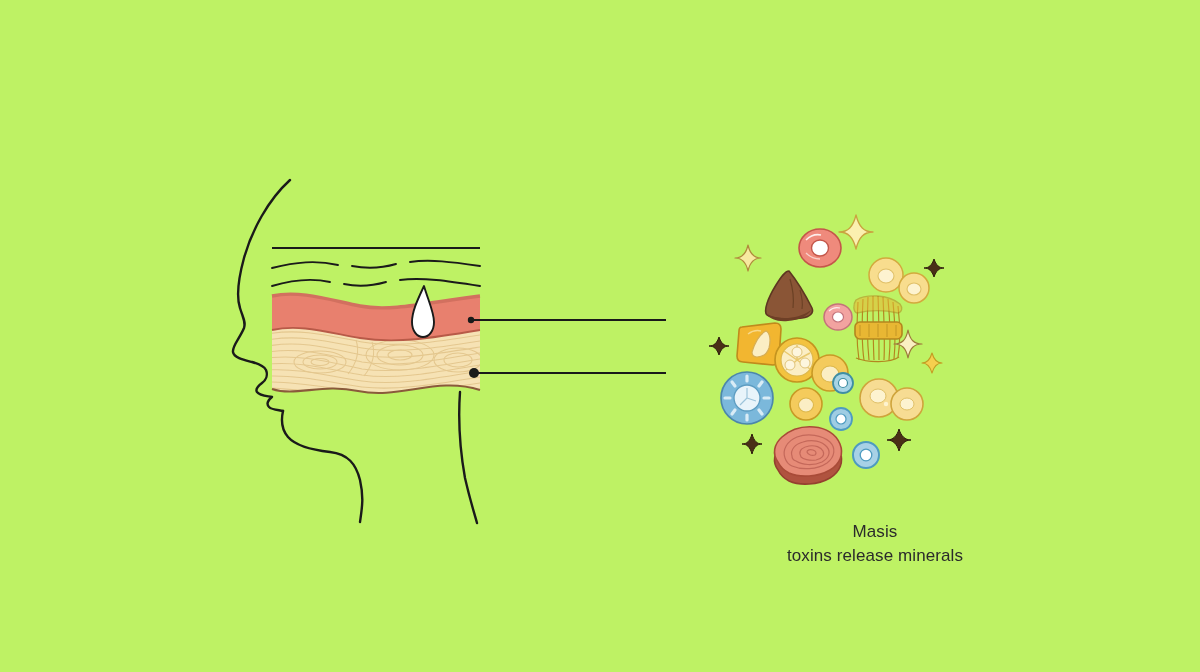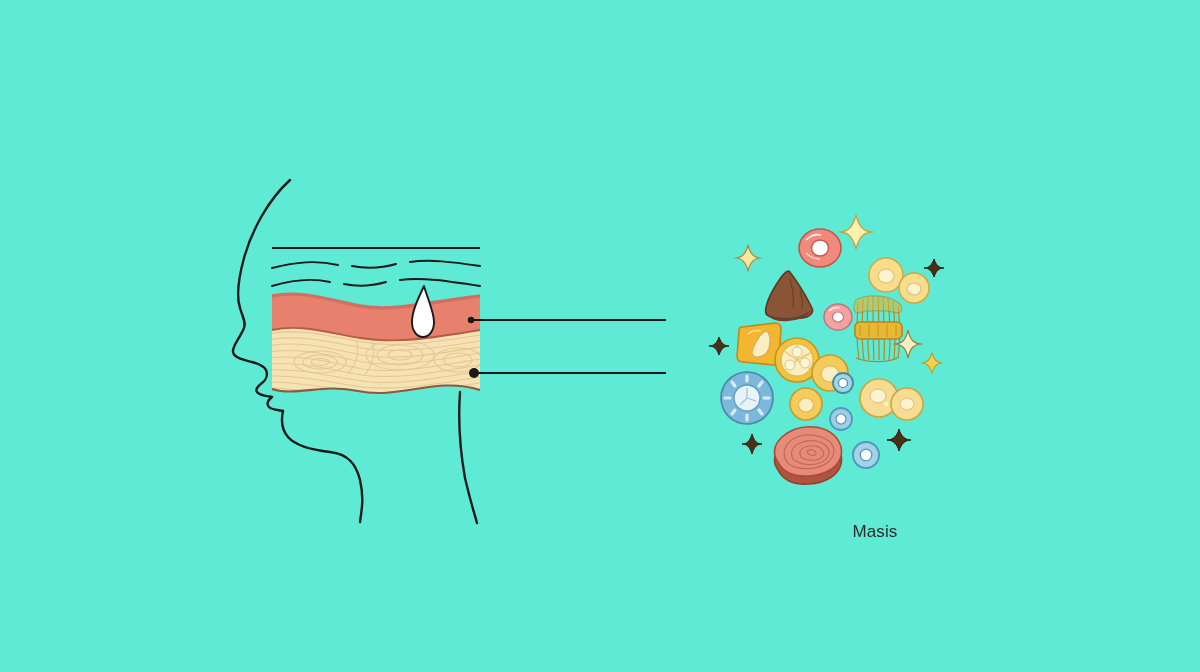--- a/index.html
+++ b/index.html
@@ -11,21 +11,21 @@
   body {
     width: 1200px;
     height: 672px;
     overflow: hidden;
     font-family: "Liberation Sans", sans-serif;
   }
   #canvas {
     position: relative;
     width: 1200px;
     height: 672px;
-    background: #5eead4;
+    background: #bef264;
   }
   #scene {
     position: absolute;
     left: 0;
     top: 0;
     width: 1200px;
     height: 672px;
   }
   .caption-block {
     position: absolute;
@@ -342,15 +342,16 @@
           <path d="M 792,456 C 790,450 795,444 803,442 C 812,439 822,441 827,447 C 831,452 829,458 822,462 C 813,466 802,465 796,461 C 793,460 792,458 792,456 Z"></path>
           <path d="M 800,454 C 799,450 803,447 809,446 C 815,445 821,447 823,451 C 825,455 822,459 816,460 C 809,461 803,459 801,457 Z"></path>
           <path d="M 807,452 C 807,450 810,449 813,450 C 816,451 817,453 815,455 C 812,456 808,455 807,452 Z"></path>
         </g>
       </g>
     </g>
   </svg>
 
   <div class="caption-block">
     <span class="caption-line">Masis</span>
+    <span class="caption-line">toxins release minerals</span>
   </div>
 
 </div>
 
 </body></html>

